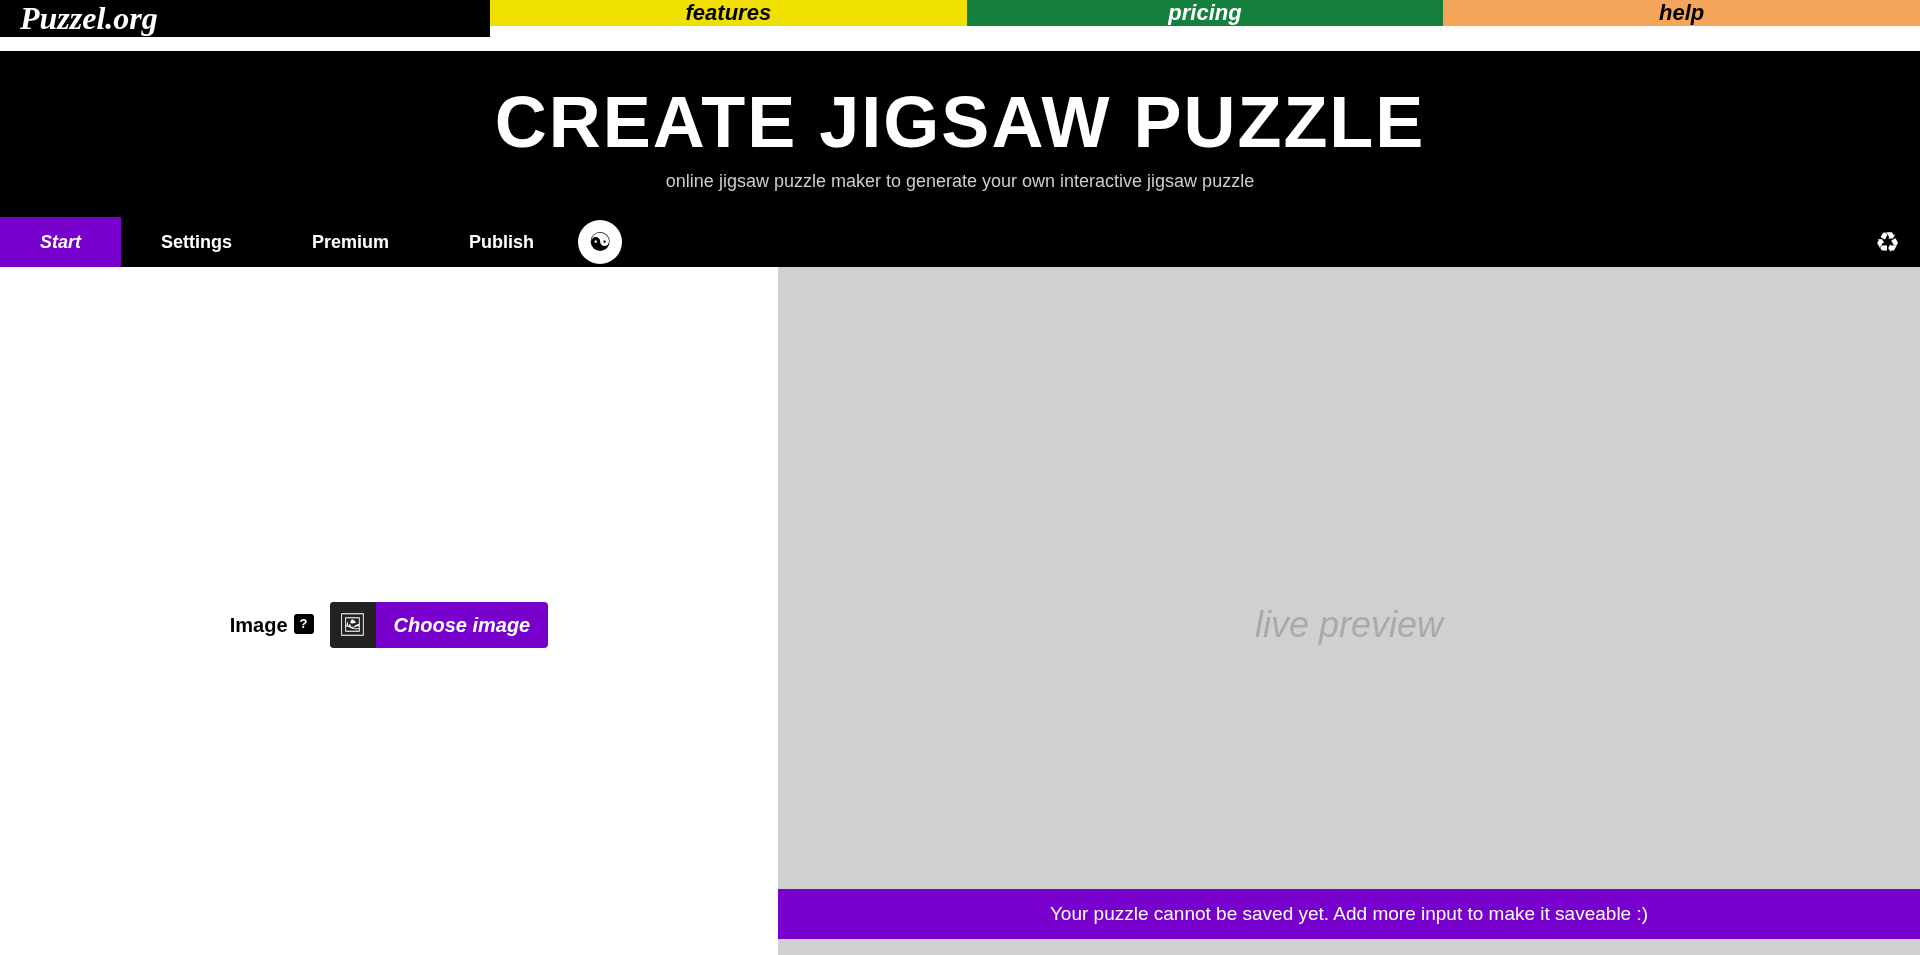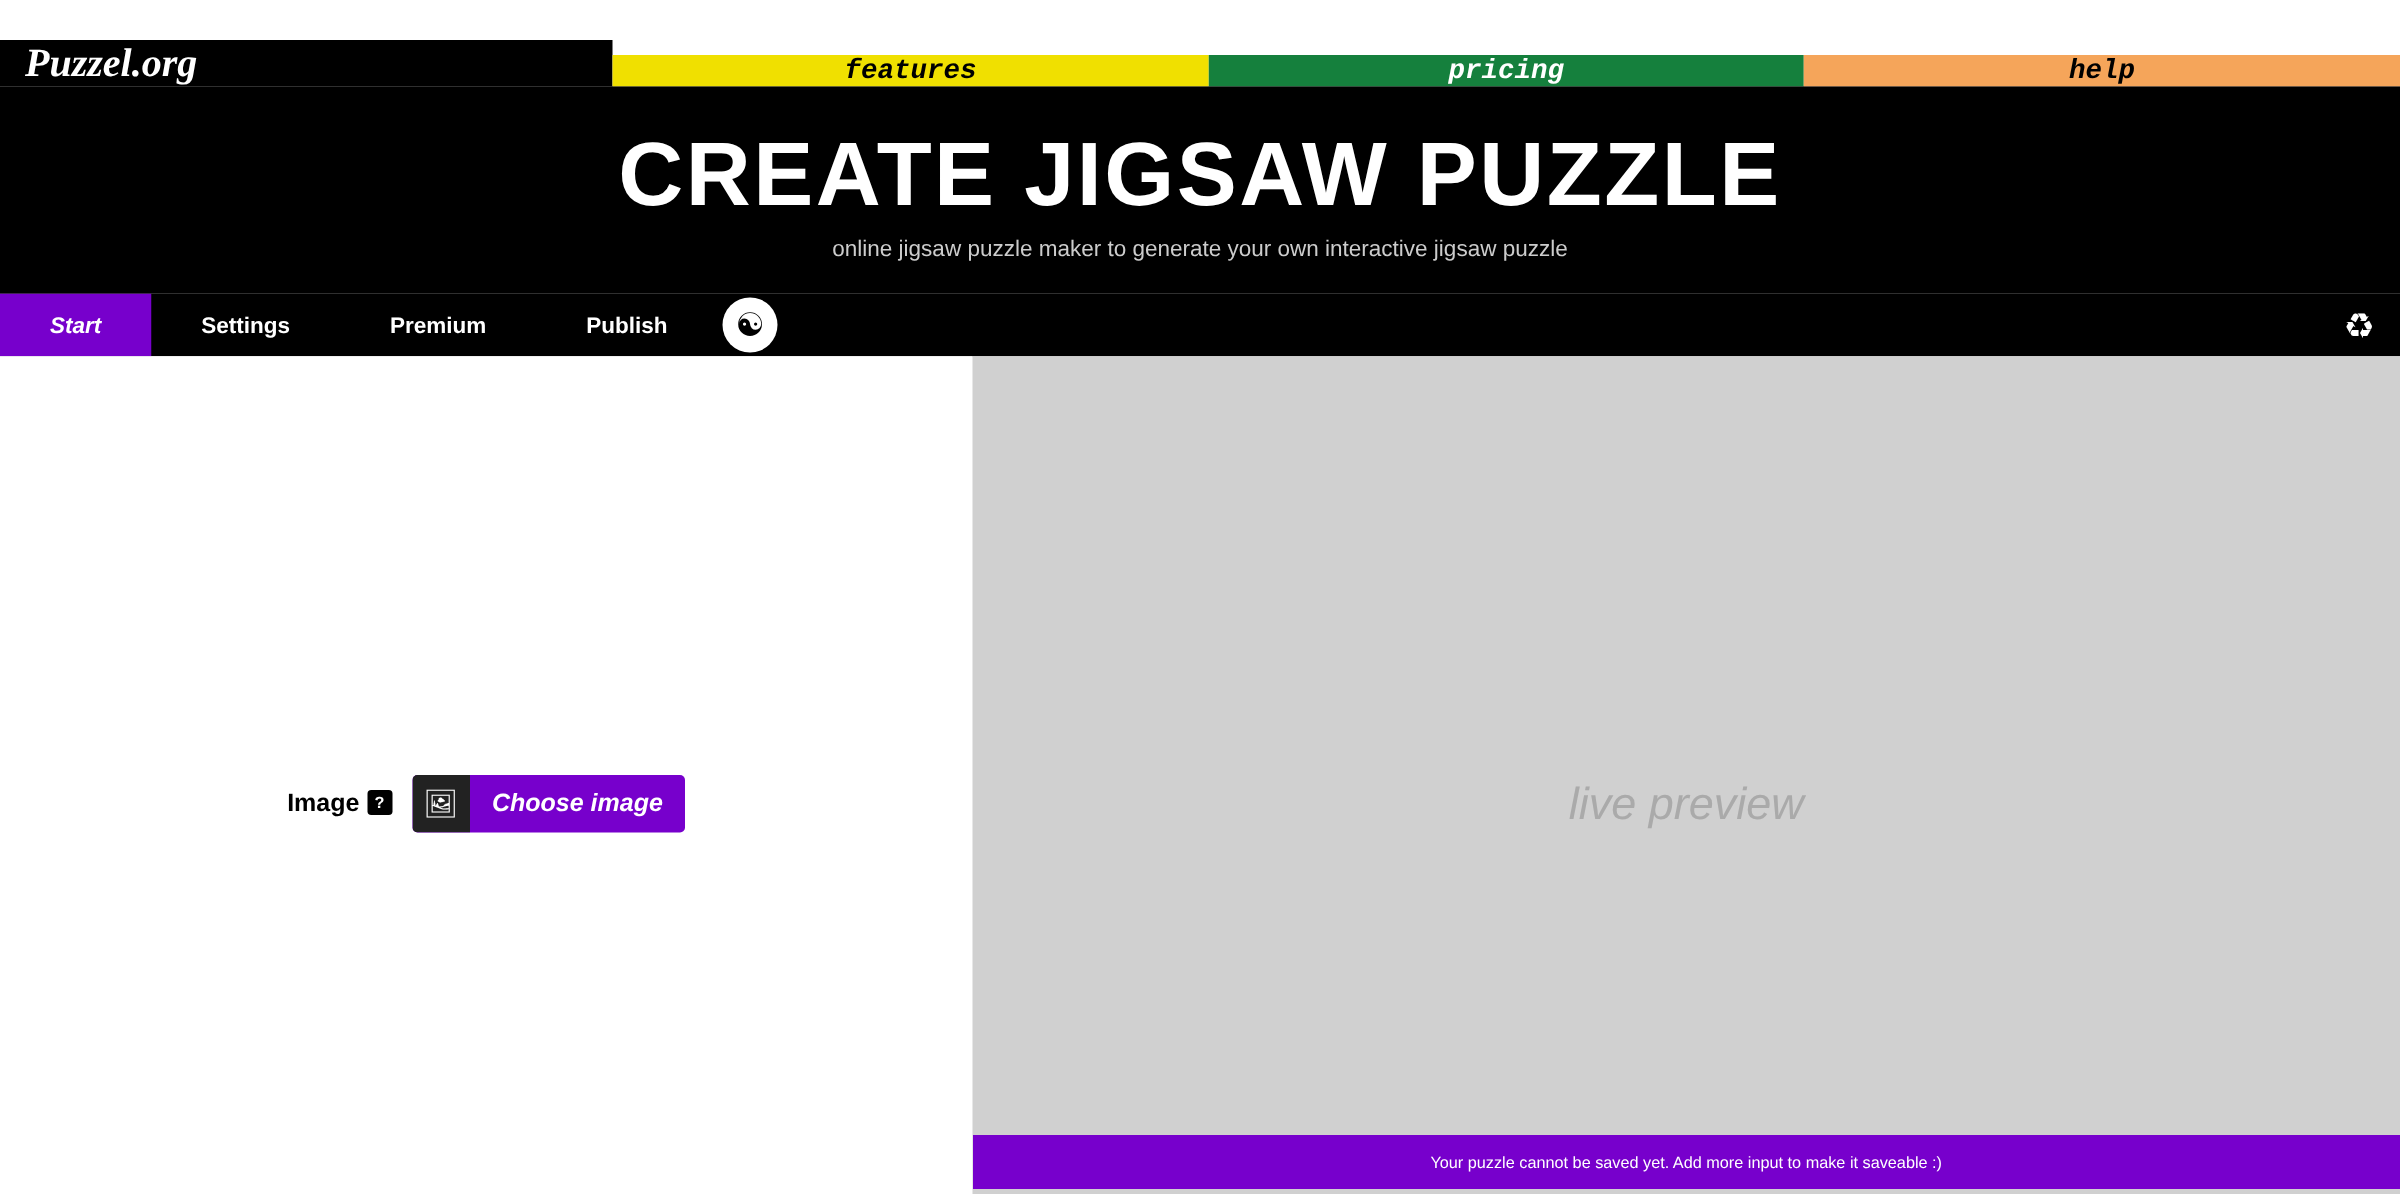--- a/index.html
+++ b/index.html
@@ -1,22 +1,22 @@
 <!DOCTYPE html>
 <html><head>
   <meta charset="utf-8">
   <style>
     * { margin: 0; padding: 0; box-sizing: border-box; }
     body { font-family: Arial, sans-serif; background: #fff; overflow-x: hidden; }
 
     
     .top-nav {
       display: flex;
-      align-items: flex-end;
-      height: 69px;
+      align-items: flex-start;
+      height: 51px;
     }
     .logo-area {
       background: #000;
       display: flex;
       align-items: center;
       padding: 0 20px;
       flex: 0 0 490px;
     }
     .logo-text {
       color: #fff;
@@ -27,21 +27,20 @@
     }
     .nav-item {
       flex: 1;
       display: flex;
       align-items: center;
       justify-content: center;
       cursor: pointer;
       font-size: 22px;
       font-style: italic;
       font-weight: bold;
-      font-family: Liberation Mono, monospace;
     }
     .nav-features { background: #f0e000; color: #000; }
     .nav-pricing  { background: #15803d; color: #fff; }
     .nav-account  { background: #6600cc; color: #fff; }
     .nav-help     { background: #f5a55a; color: #000; }
 
     
     .hero {
       background: #000;
       text-align: center;
@@ -188,23 +187,23 @@
       color: #aaa;
       font-style: italic;
     }
 
     
     .bottom-bar {
       background: #7700cc;
       color: #fff;
       text-align: center;
       padding: 14px 20px;
-      font-size: 13px;
+      font-size: 19px;
       position: fixed;
-      bottom: 4px;
+      bottom: 16px;
       left: 778px;
       right: 0;
     }
   </style>
 </head>
 <body>
 
 <div class="top-nav">
   <div class="logo-area">
     <span class="logo-text">Puzzel.org</span>

